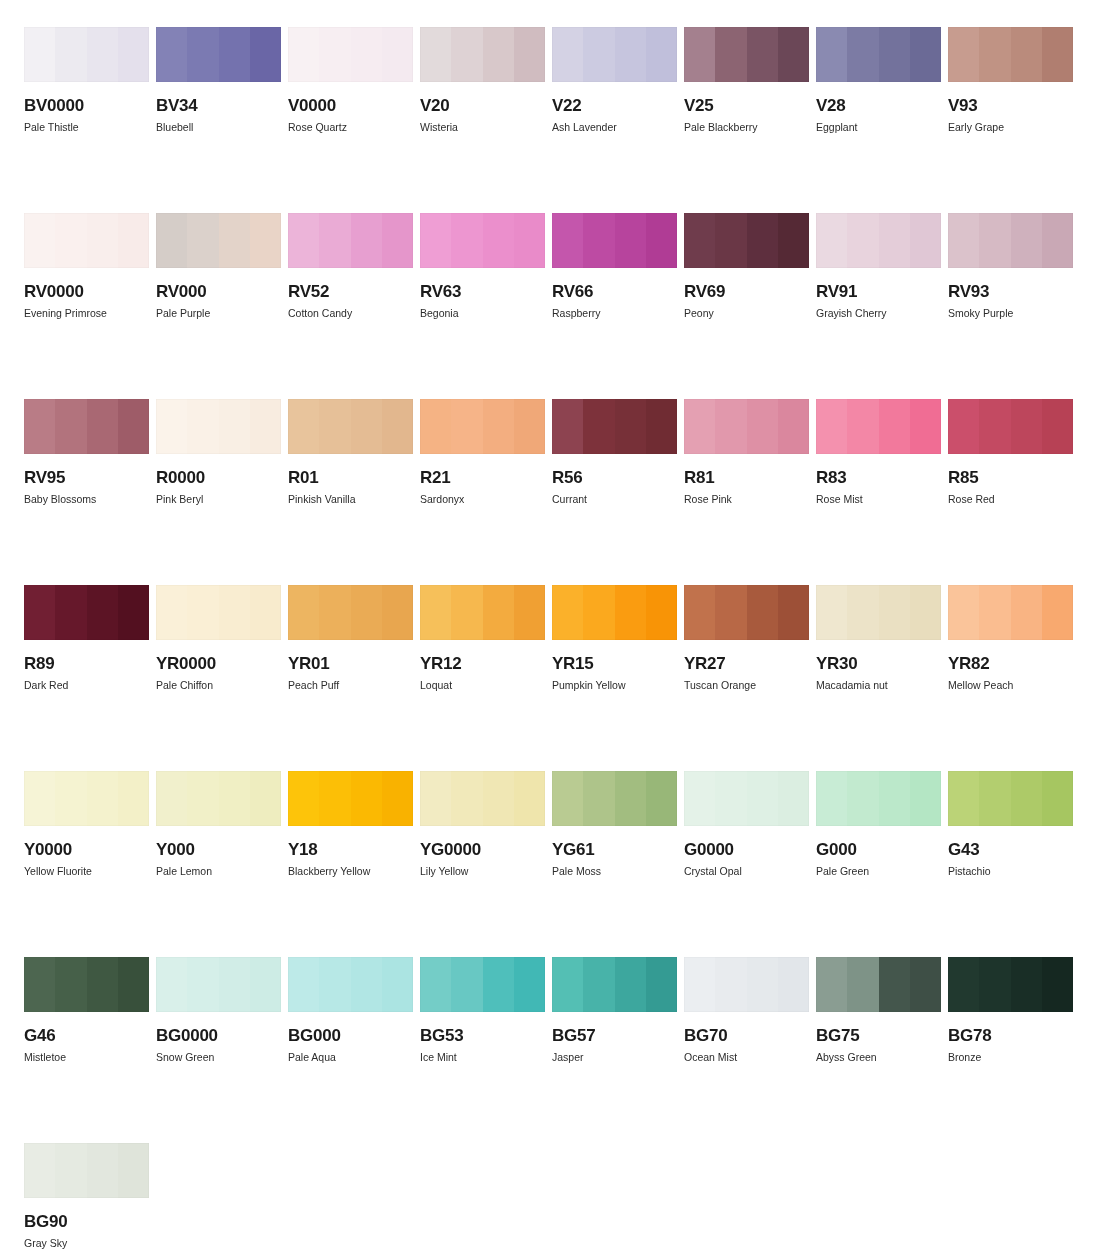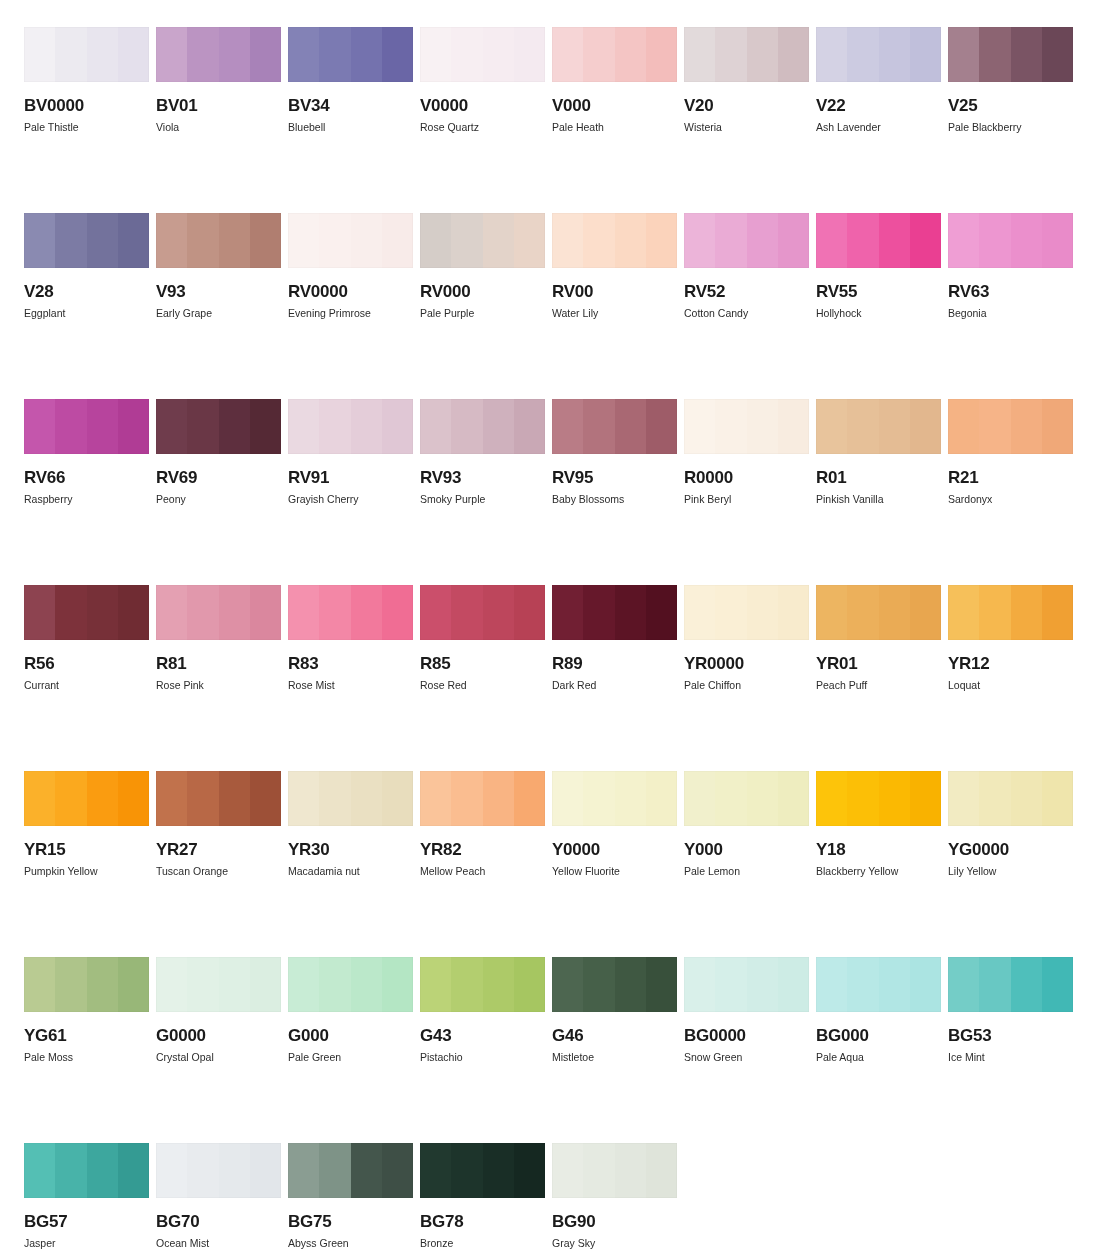--- a/index.html
+++ b/index.html
@@ -79,60 +79,40 @@
           <div class="band" style="background: rgb(242, 240, 244);"></div>
           <div class="band" style="background: rgb(236, 234, 240);"></div>
           <div class="band" style="background: rgb(232, 229, 238);"></div>
           <div class="band" style="background: rgb(228, 224, 236);"></div>
         </div>
         <div class="swatch-code">BV0000</div>
         <div class="swatch-name">Pale Thistle</div>
       </div>
       <div class="swatch-cell">
         <div class="swatch-bands">
-          <div class="band" style="background: rgb(201, 165, 203);"></div>
-          <div class="band" style="background: rgb(187, 148, 194);"></div>
-          <div class="band" style="background: rgb(181, 142, 192);"></div>
-          <div class="band" style="background: rgb(168, 130, 184);"></div>
-        </div>
-        <div class="swatch-code">BV01</div>
-        <div class="swatch-name">Viola</div>
-      </div>
-      <div class="swatch-cell">
-        <div class="swatch-bands">
           <div class="band" style="background: rgb(131, 130, 182);"></div>
           <div class="band" style="background: rgb(123, 122, 178);"></div>
           <div class="band" style="background: rgb(116, 114, 174);"></div>
           <div class="band" style="background: rgb(106, 102, 166);"></div>
         </div>
         <div class="swatch-code">BV34</div>
         <div class="swatch-name">Bluebell</div>
       </div>
       <div class="swatch-cell">
         <div class="swatch-bands">
           <div class="band" style="background: rgb(248, 241, 243);"></div>
           <div class="band" style="background: rgb(247, 238, 242);"></div>
           <div class="band" style="background: rgb(246, 236, 241);"></div>
           <div class="band" style="background: rgb(244, 234, 240);"></div>
         </div>
         <div class="swatch-code">V0000</div>
         <div class="swatch-name">Rose Quartz</div>
       </div>
       <div class="swatch-cell">
         <div class="swatch-bands">
-          <div class="band" style="background: rgb(246, 213, 214);"></div>
-          <div class="band" style="background: rgb(245, 205, 205);"></div>
-          <div class="band" style="background: rgb(244, 197, 196);"></div>
-          <div class="band" style="background: rgb(243, 189, 187);"></div>
-        </div>
-        <div class="swatch-code">V000</div>
-        <div class="swatch-name">Pale Heath</div>
-      </div>
-      <div class="swatch-cell">
-        <div class="swatch-bands">
           <div class="band" style="background: rgb(226, 218, 219);"></div>
           <div class="band" style="background: rgb(222, 210, 212);"></div>
           <div class="band" style="background: rgb(216, 200, 202);"></div>
           <div class="band" style="background: rgb(208, 188, 192);"></div>
         </div>
         <div class="swatch-code">V20</div>
         <div class="swatch-name">Wisteria</div>
       </div>
       <div class="swatch-cell">
         <div class="swatch-bands">
@@ -189,50 +169,30 @@
           <div class="band" style="background: rgb(213, 205, 200);"></div>
           <div class="band" style="background: rgb(219, 209, 203);"></div>
           <div class="band" style="background: rgb(227, 211, 201);"></div>
           <div class="band" style="background: rgb(233, 212, 199);"></div>
         </div>
         <div class="swatch-code">RV000</div>
         <div class="swatch-name">Pale Purple</div>
       </div>
       <div class="swatch-cell">
         <div class="swatch-bands">
-          <div class="band" style="background: rgb(251, 227, 211);"></div>
-          <div class="band" style="background: rgb(252, 222, 203);"></div>
-          <div class="band" style="background: rgb(251, 217, 195);"></div>
-          <div class="band" style="background: rgb(251, 211, 187);"></div>
-        </div>
-        <div class="swatch-code">RV00</div>
-        <div class="swatch-name">Water Lily</div>
-      </div>
-      <div class="swatch-cell">
-        <div class="swatch-bands">
           <div class="band" style="background: rgb(236, 180, 217);"></div>
           <div class="band" style="background: rgb(234, 171, 213);"></div>
           <div class="band" style="background: rgb(231, 159, 208);"></div>
           <div class="band" style="background: rgb(229, 150, 203);"></div>
         </div>
         <div class="swatch-code">RV52</div>
         <div class="swatch-name">Cotton Candy</div>
       </div>
       <div class="swatch-cell">
         <div class="swatch-bands">
-          <div class="band" style="background: rgb(240, 114, 180);"></div>
-          <div class="band" style="background: rgb(239, 99, 171);"></div>
-          <div class="band" style="background: rgb(237, 80, 158);"></div>
-          <div class="band" style="background: rgb(234, 63, 146);"></div>
-        </div>
-        <div class="swatch-code">RV55</div>
-        <div class="swatch-name">Hollyhock</div>
-      </div>
-      <div class="swatch-cell">
-        <div class="swatch-bands">
           <div class="band" style="background: rgb(239, 158, 212);"></div>
           <div class="band" style="background: rgb(237, 150, 208);"></div>
           <div class="band" style="background: rgb(235, 143, 204);"></div>
           <div class="band" style="background: rgb(233, 139, 201);"></div>
         </div>
         <div class="swatch-code">RV63</div>
         <div class="swatch-name">Begonia</div>
       </div>
       <div class="swatch-cell">
         <div class="swatch-bands">

